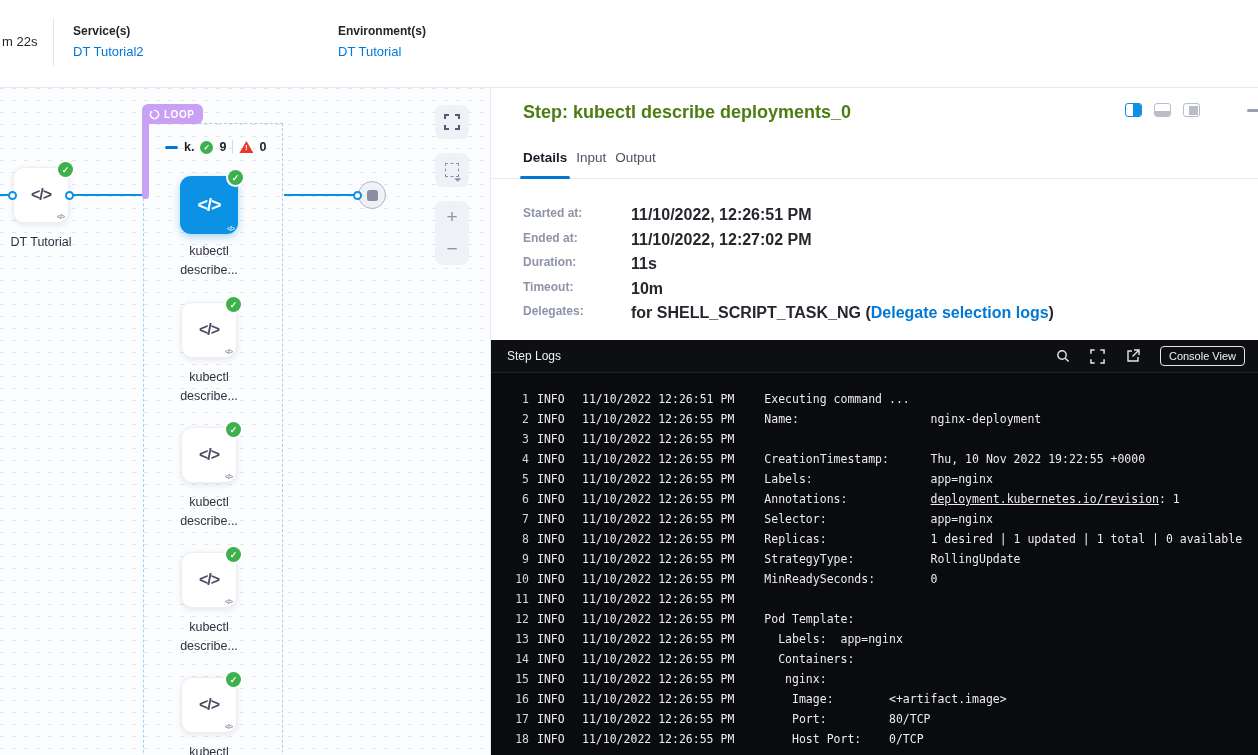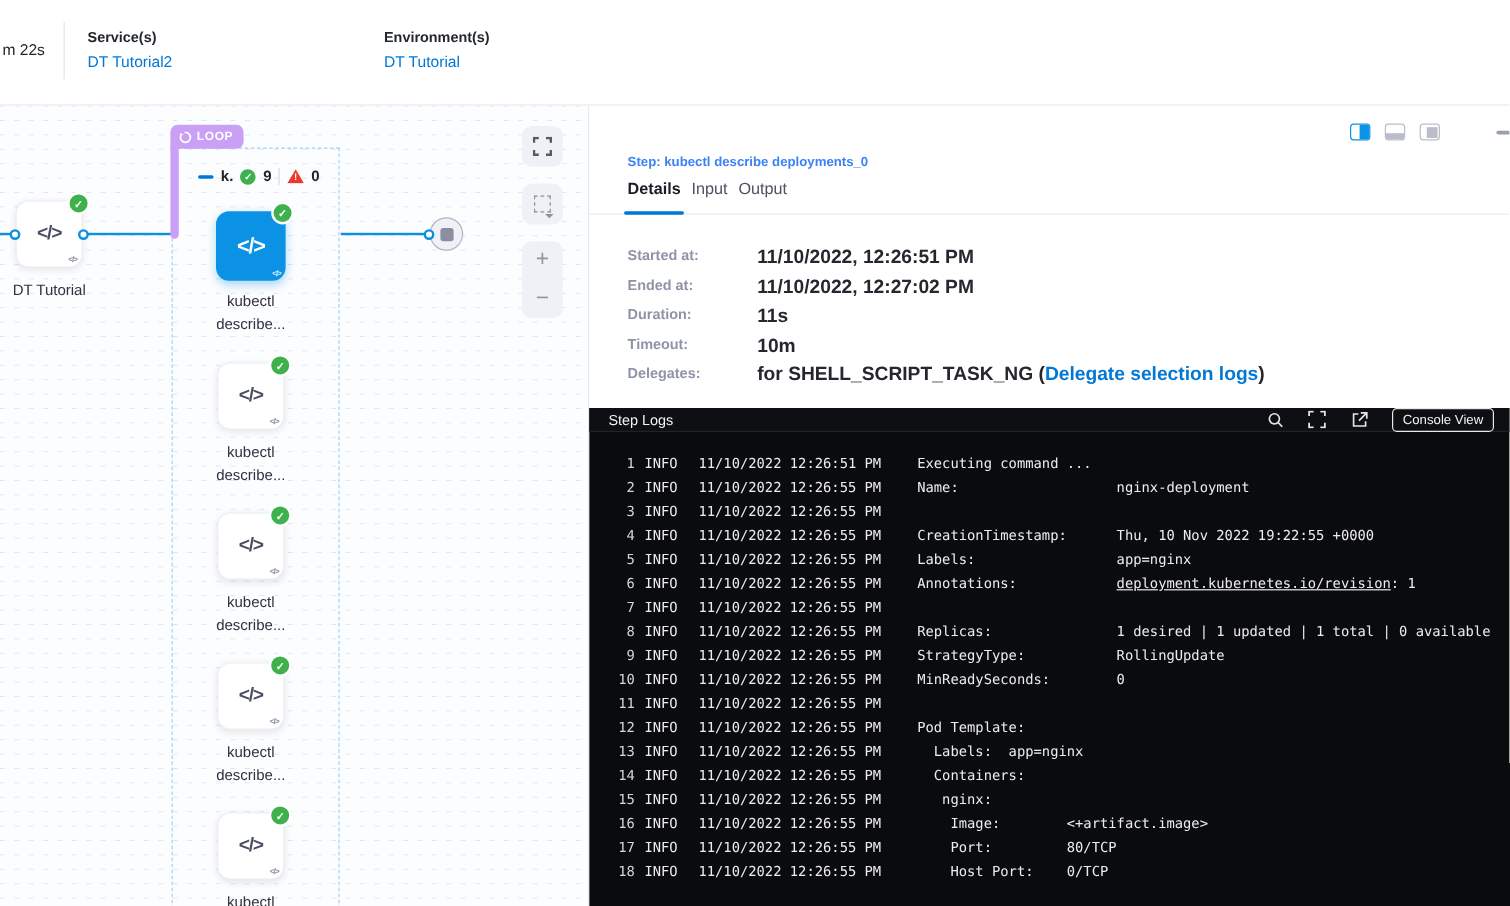--- a/index.html
+++ b/index.html
@@ -5,21 +5,21 @@
   * { margin:0; padding:0; box-sizing:border-box; }
   html,body { width:1258px; height:755px; overflow:hidden; }
   body { font-family:"Liberation Sans", sans-serif; background:#ffffff; position:relative; color:#22222a; }
 
   
   .top-bar { position:absolute; left:0; top:0; width:1258px; height:88px; background:#fff; border-bottom:1px solid #e6e9f0; z-index:6; }
   .elapsed { position:absolute; left:2px; top:34px; font-size:13px; color:#22272d; }
   .v-div { position:absolute; left:53px; top:18px; width:1px; height:48px; background:#e2e5ec; }
   .meta-block { position:absolute; top:24px; }
   .meta-block.svc { left:73px; }
-  .meta-block.env { left:320px; }
+  .meta-block.env { left:338px; }
   .meta-label { font-size:12px; font-weight:700; color:#22272d; margin-bottom:6px; }
   .meta-link { font-size:13px; color:#0278d5; cursor:pointer; }
 
   
   .canvas { position:absolute; left:0; top:88px; width:490px; height:667px; overflow:hidden;
     background-color:#fcfdfe;
     background-image:
       linear-gradient(to right, transparent 0 4px, #fcfdfe 4px 12px),
       linear-gradient(to bottom, #dfe6f0 0 1px, transparent 1px 12px);
     background-size:12px 12px; }
@@ -63,21 +63,21 @@
   .canvas-controls { position:absolute; left:435px; top:17px; width:34px; z-index:4; }
   .ctrl-btn { width:34px; height:34px; background:#eff1f6; border-radius:8px; display:flex; align-items:center; justify-content:center; cursor:pointer; margin-bottom:14px; }
   .ctrl-zoom { width:34px; height:64px; background:#eff1f6; border-radius:8px; display:flex; flex-direction:column; }
   .zoom-half { flex:1; display:flex; align-items:center; justify-content:center; font-size:19px; color:#8f94a6; cursor:pointer; }
   .marquee-box { width:14px; height:14px; border:1.5px dashed #8a8fa3; position:relative; }
   .marquee-box::after { content:""; position:absolute; right:-3px; bottom:-3px; width:0; height:0;
     border-left:5px solid transparent; border-top:5px solid transparent; border-right:5px solid #8a8fa3; transform:rotate(45deg); }
 
   
   .right-panel { position:absolute; left:490px; top:88px; width:768px; height:667px; background:#fff; border-left:1px solid #e6e9f0; overflow:hidden; }
-  .panel-title { position:absolute; left:32px; top:14px; font-size:11px; font-weight:700; color:#3b82f6;margin-top:27px; }
+  .panel-title { position:absolute; left:32px; top:14px; font-size:18px; font-weight:700; color:#4d7c0f; }
   .layout-icons { position:absolute; right:58px; top:15px; display:flex; gap:12px; align-items:center; }
   .li-box { width:17px; height:14px; border-radius:3px; cursor:pointer; position:relative; overflow:hidden; }
   .li-split-right { border:1.5px solid #0b92e4; background:#fff; }
   .li-split-right::after { content:""; position:absolute; right:0; top:0; width:55%; height:100%; background:#0b92e4; }
   .li-split-bottom { border:1.5px solid #b9bdc9; background:#fff; }
   .li-split-bottom::after { content:""; position:absolute; left:0; bottom:0; width:100%; height:38%; background:#b9bdc9; }
   .li-split-inner { border:1.5px solid #b9bdc9; background:#fff; }
   .li-split-inner::after { content:""; position:absolute; right:1.5px; top:1.5px; bottom:1.5px; width:55%; background:#b9bdc9; }
   .panel-minus { position:absolute; right:-4px; top:21px; width:15px; height:2.5px; background:#9ba0ad; border-radius:2px; cursor:pointer; }
 
@@ -87,21 +87,21 @@
   .tab.active::after { content:""; position:absolute; left:-3px; right:-3px; bottom:-1px; height:3px; background:#0278d5; border-radius:2px; }
 
   .details { position:absolute; left:32px; top:118px; }
   .field-row { display:flex; min-height:24.5px; align-items:flex-start; }
   .field-label { width:108px; font-size:12px; font-weight:600; color:#8f93a8; }
   .field-value { font-size:16px; font-weight:700; color:#26262e; }
   .inline-link { color:#0278d5; font-weight:700; cursor:pointer; }
 
   
   .log-panel { position:absolute; left:0; top:252px; width:768px; height:415px; background:#0a0b0d; }
-  .log-header { height:20px; background:#0d0f12; border-bottom:1px solid #202226; display:flex; align-items:center; padding:0 14px 0 16px; }
+  .log-header { height:33px; background:#0d0f12; border-bottom:1px solid #202226; display:flex; align-items:center; padding:0 14px 0 16px; }
   .log-title { font-size:12px; color:#f2f2f2; }
   .log-header-right { margin-left:auto; display:flex; align-items:center; gap:19px; }
   .log-icon { width:16px; height:16px; display:flex; align-items:center; justify-content:center; cursor:pointer; }
   .console-view-btn { height:20px; border:1px solid #e8e8e8; border-radius:4px; color:#f2f2f2; font-size:11px;
     display:flex; align-items:center; padding:0 8px; white-space:nowrap; cursor:pointer; }
   .log-body { padding-top:16px; font-family:"DejaVu Sans Mono", monospace; font-size:11.5px; }
   .log-line { display:flex; height:20px; line-height:20px; white-space:pre; }
   .log-ln { width:28px; margin-left:10px; text-align:right; color:#d4d5d8; flex:none; }
   .log-lvl { margin-left:8px; width:36px; color:#ececee; flex:none; }
   .log-ts { margin-left:9px; color:#ececee; flex:none; }
@@ -290,21 +290,21 @@
         <span class="console-view-btn">Console View</span>
       </div>
     </div>
     <div class="log-body" id="log-body">
         <div class="log-line"><span class="log-ln">1</span><span class="log-lvl">INFO</span><span class="log-ts">11/10/2022 12:26:51 PM</span><span class="log-msg">Executing command ...</span></div>
         <div class="log-line"><span class="log-ln">2</span><span class="log-lvl">INFO</span><span class="log-ts">11/10/2022 12:26:55 PM</span><span class="log-msg">Name:                   nginx-deployment</span></div>
         <div class="log-line"><span class="log-ln">3</span><span class="log-lvl">INFO</span><span class="log-ts">11/10/2022 12:26:55 PM</span></div>
         <div class="log-line"><span class="log-ln">4</span><span class="log-lvl">INFO</span><span class="log-ts">11/10/2022 12:26:55 PM</span><span class="log-msg">CreationTimestamp:      Thu, 10 Nov 2022 19:22:55 +0000</span></div>
         <div class="log-line"><span class="log-ln">5</span><span class="log-lvl">INFO</span><span class="log-ts">11/10/2022 12:26:55 PM</span><span class="log-msg">Labels:                 app=nginx</span></div>
         <div class="log-line"><span class="log-ln">6</span><span class="log-lvl">INFO</span><span class="log-ts">11/10/2022 12:26:55 PM</span><span class="log-msg">Annotations:            <span class="loglink">deployment.kubernetes.io/revision</span>: 1</span></div>
-        <div class="log-line"><span class="log-ln">7</span><span class="log-lvl">INFO</span><span class="log-ts">11/10/2022 12:26:55 PM</span></div>
+        <div class="log-line"><span class="log-ln">7</span><span class="log-lvl">INFO</span><span class="log-ts">11/10/2022 12:26:55 PM</span><span class="log-msg">Selector:               app=nginx</span></div>
         <div class="log-line"><span class="log-ln">8</span><span class="log-lvl">INFO</span><span class="log-ts">11/10/2022 12:26:55 PM</span><span class="log-msg">Replicas:               1 desired | 1 updated | 1 total | 0 available</span></div>
         <div class="log-line"><span class="log-ln">9</span><span class="log-lvl">INFO</span><span class="log-ts">11/10/2022 12:26:55 PM</span><span class="log-msg">StrategyType:           RollingUpdate</span></div>
         <div class="log-line"><span class="log-ln">10</span><span class="log-lvl">INFO</span><span class="log-ts">11/10/2022 12:26:55 PM</span><span class="log-msg">MinReadySeconds:        0</span></div>
         <div class="log-line"><span class="log-ln">11</span><span class="log-lvl">INFO</span><span class="log-ts">11/10/2022 12:26:55 PM</span></div>
         <div class="log-line"><span class="log-ln">12</span><span class="log-lvl">INFO</span><span class="log-ts">11/10/2022 12:26:55 PM</span><span class="log-msg">Pod Template:</span></div>
         <div class="log-line"><span class="log-ln">13</span><span class="log-lvl">INFO</span><span class="log-ts">11/10/2022 12:26:55 PM</span><span class="log-msg">  Labels:  app=nginx</span></div>
         <div class="log-line"><span class="log-ln">14</span><span class="log-lvl">INFO</span><span class="log-ts">11/10/2022 12:26:55 PM</span><span class="log-msg">  Containers:</span></div>
         <div class="log-line"><span class="log-ln">15</span><span class="log-lvl">INFO</span><span class="log-ts">11/10/2022 12:26:55 PM</span><span class="log-msg">   nginx:</span></div>
         <div class="log-line"><span class="log-ln">16</span><span class="log-lvl">INFO</span><span class="log-ts">11/10/2022 12:26:55 PM</span><span class="log-msg">    Image:        &lt;+artifact.image&gt;</span></div>
         <div class="log-line"><span class="log-ln">17</span><span class="log-lvl">INFO</span><span class="log-ts">11/10/2022 12:26:55 PM</span><span class="log-msg">    Port:         80/TCP</span></div>

